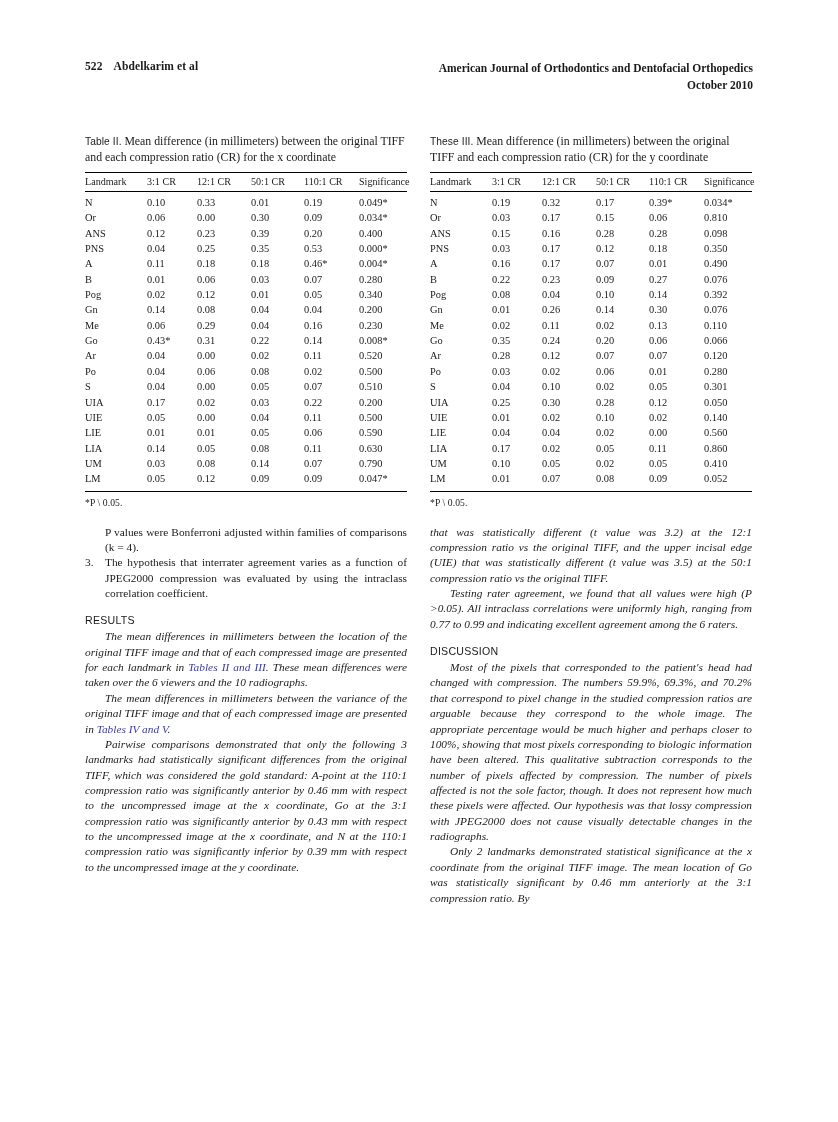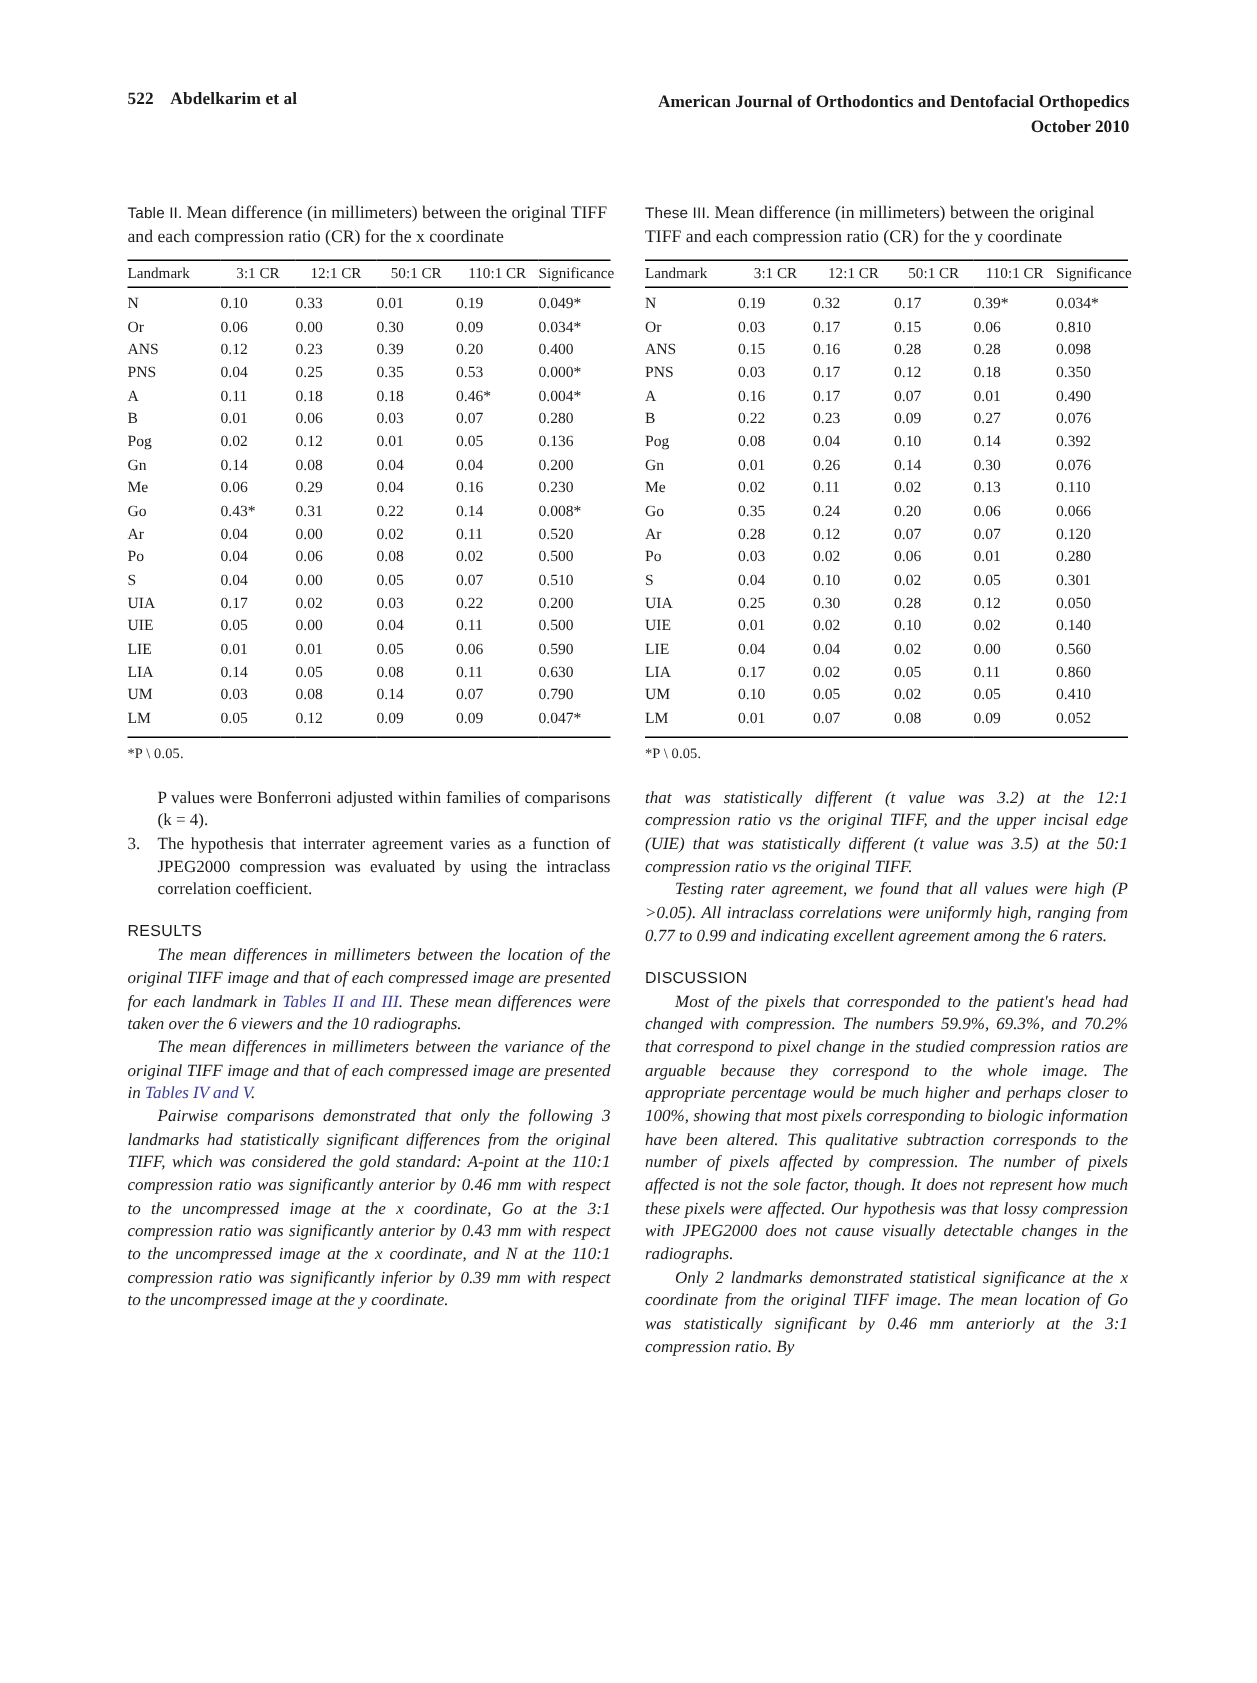--- a/index.html
+++ b/index.html
@@ -84,21 +84,21 @@
   }
   table.data thead th {
     font-weight: normal;
     text-align: left;
     padding: 3px 0 3.5px 0;
     font-size: 10.1px;
     border-top: 1.6px solid #000;
     border-bottom: 1.1px solid #000;
     white-space: nowrap;
   }
-  table.data thead th.num { text-align: center; }
+  table.data thead th.num { text-align: left; }
   table.data tbody td {
     padding: 1.55px 0;
     font-size: 10.4px;
     white-space: nowrap;
     line-height: 1.18;
   }
   table.data tbody tr:first-child td { padding-top: 5px; }
   table.data tbody tr:last-child td { padding-bottom: 5px; }
   table.data tbody tr.last td {
     border-bottom: 1.2px solid #000;
@@ -260,21 +260,21 @@
               <td>0.03</td>
               <td>0.07</td>
               <td>0.280</td>
             </tr>
             <tr>
               <td>Pog</td>
               <td>0.02</td>
               <td>0.12</td>
               <td>0.01</td>
               <td>0.05</td>
-              <td>0.136</td>
+              <td>0.340</td>
             </tr>
             <tr>
               <td>Gn</td>
               <td>0.14</td>
               <td>0.08</td>
               <td>0.04</td>
               <td>0.04</td>
               <td>0.200</td>
             </tr>
             <tr>

